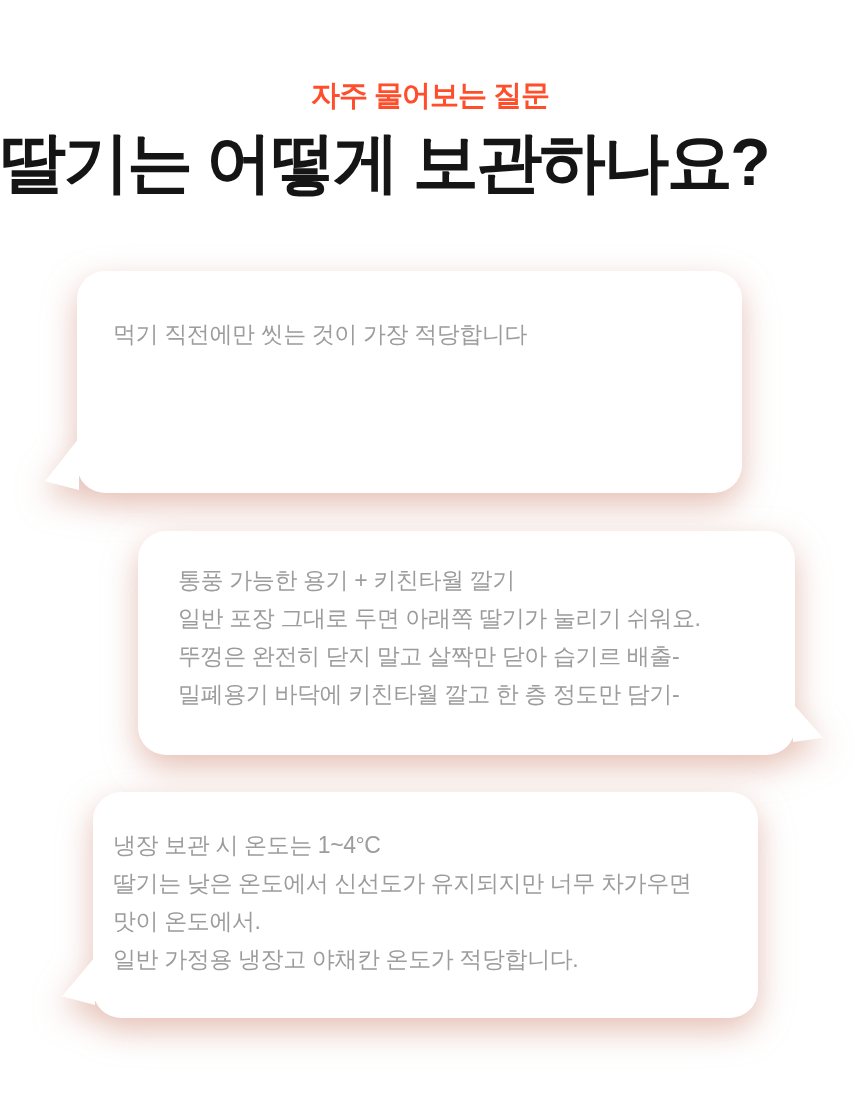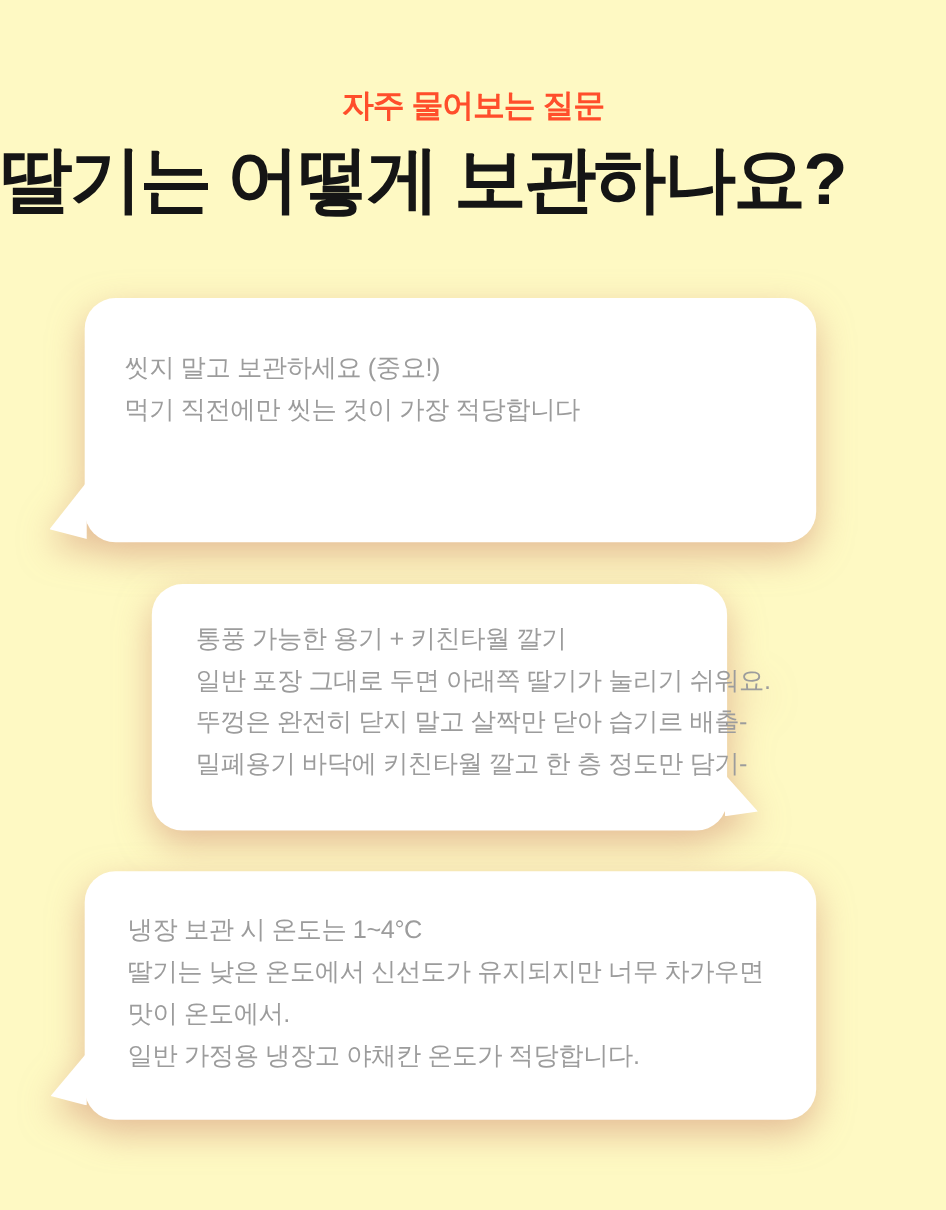--- a/index.html
+++ b/index.html
@@ -4,21 +4,21 @@
 <style>
   html, body { margin: 0; padding: 0; }
   body {
     font-family: "Liberation Sans", "DejaVu Sans", sans-serif;
     background: #FBCBBA;
   }
   .canvas {
     position: relative;
     width: 860px;
     height: 1100px;
-    background: #fef9c3;
+    background: #ffffff;
     overflow: hidden;
   }
   .eyebrow {
     position: absolute;
     top: 76px;
     left: 0;
     width: 100%;
     text-align: center;
     font-size: 29px;
     font-weight: 800;
@@ -52,40 +52,39 @@
   }
   .tail {
     position: absolute;
     background: #FFFFFF;
   }
   
   .bubble-1 { left: 77px; top: 271px; width: 665px; height: 222px; padding: 44px 28px 0 36px; }
   .tail-1 { left: -32px; bottom: 3px; width: 34px; height: 52px;
             clip-path: polygon(100% 0, 0 83%, 100% 100%); }
   
-  .bubble-2 { left: 138px; top: 531px; width: 523px; height: 224px; padding: 30px 24px 0 40px; }
+  .bubble-2 { left: 138px; top: 531px; width: 657px; height: 224px; padding: 30px 24px 0 40px; }
   .tail-2 { right: -28px; bottom: 13px; width: 30px; height: 38px;
             clip-path: polygon(0 0, 100% 89%, 0 100%); }
   
-  .bubble-3 { left: 77px; top: 792px; width: 665px; height: 226px; padding: 34px 24px 0 39px; }
+  .bubble-3 { left: 93px; top: 792px; width: 665px; height: 226px; padding: 34px 24px 0 20px; }
   .tail-3 { left: -31px; bottom: 13px; width: 33px; height: 48px;
             clip-path: polygon(100% 0, 0 82%, 100% 100%); }
 </style>
 </head>
 <body>
 
 <div class="canvas">
 
   <div class="eyebrow">자주 물어보는 질문</div>
 
   <div class="title">딸기는 어떻게 보관하나요?</div>
 
   <div class="bubble bubble-1">
     <div class="tail tail-1"></div>
-    <div class="ln">씻지 말고 보관하세요 (중요!)</div>
     <div class="ln">먹기 직전에만 씻는 것이 가장 적당합니다</div>
   </div>
 
   <div class="bubble bubble-2">
     <div class="tail tail-2"></div>
     <div class="ln">통풍 가능한 용기 + 키친타월 깔기</div>
     <div class="ln">일반 포장 그대로 두면 아래쪽 딸기가 눌리기 쉬워요.</div>
     <div class="ln">뚜껑은 완전히 닫지 말고 살짝만 닫아 습기르 배출-</div>
     <div class="ln">밀폐용기 바닥에 키친타월 깔고 한 층 정도만 담기-</div>
   </div>

